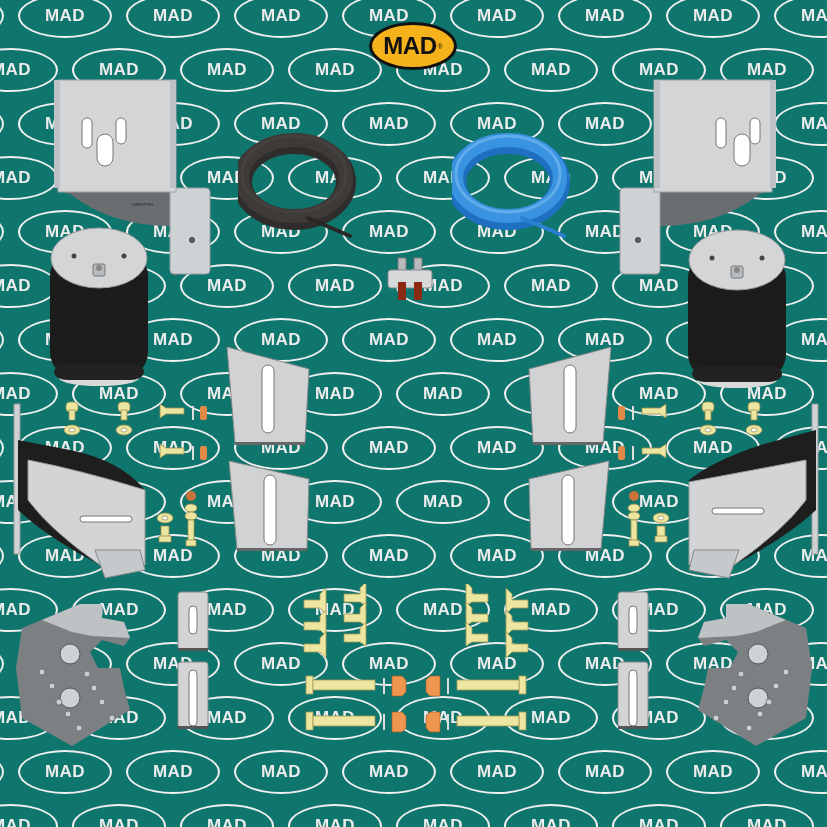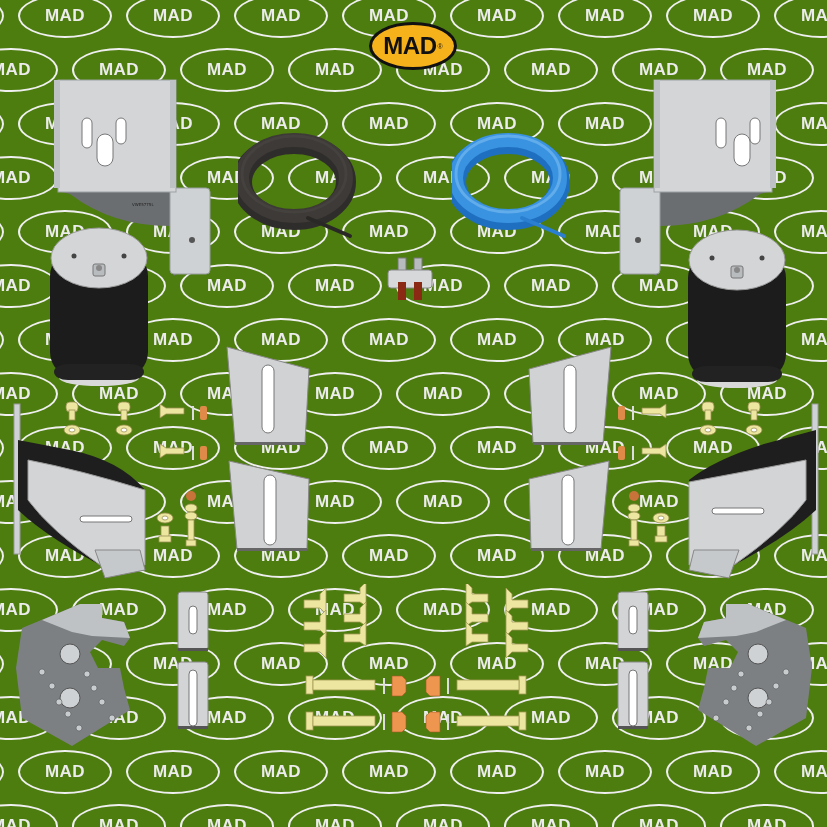--- a/index.html
+++ b/index.html
@@ -1,16 +1,16 @@
 <!DOCTYPE html>
 <html><head>
 <meta charset="utf-8">
 <style>
   html,body{margin:0;padding:0;background:#fff;}
-  #stage{position:relative;width:827px;height:827px;overflow:hidden;background:#4d7c0f;font-family:"Liberation Sans",sans-serif;text-align:center;}
+  #stage{position:relative;width:827px;height:827px;overflow:hidden;background:#0f766e;font-family:"Liberation Sans",sans-serif;text-align:center;}
   .wm{position:absolute;width:94px;height:44px;border:2px solid #efefef;border-radius:50%;box-sizing:border-box;display:flex;align-items:center;justify-content:center;color:#ececec;font-weight:bold;font-size:17px;letter-spacing:0.5px;}
   .part{position:absolute;}
   #logo{position:absolute;left:369px;top:22px;width:88px;height:48px;border-radius:50%;background:#f6b21b;border:3px solid #111;box-sizing:border-box;display:flex;align-items:center;justify-content:center;}
   #logo span{font-weight:900;font-size:24px;color:#111;letter-spacing:-0.5px;font-family:"Liberation Sans",sans-serif;}
   #logo sup{font-size:7px;color:#111;margin-left:1px;}
   svg{display:block;}
 </style>
 </head>
 <body>
 

